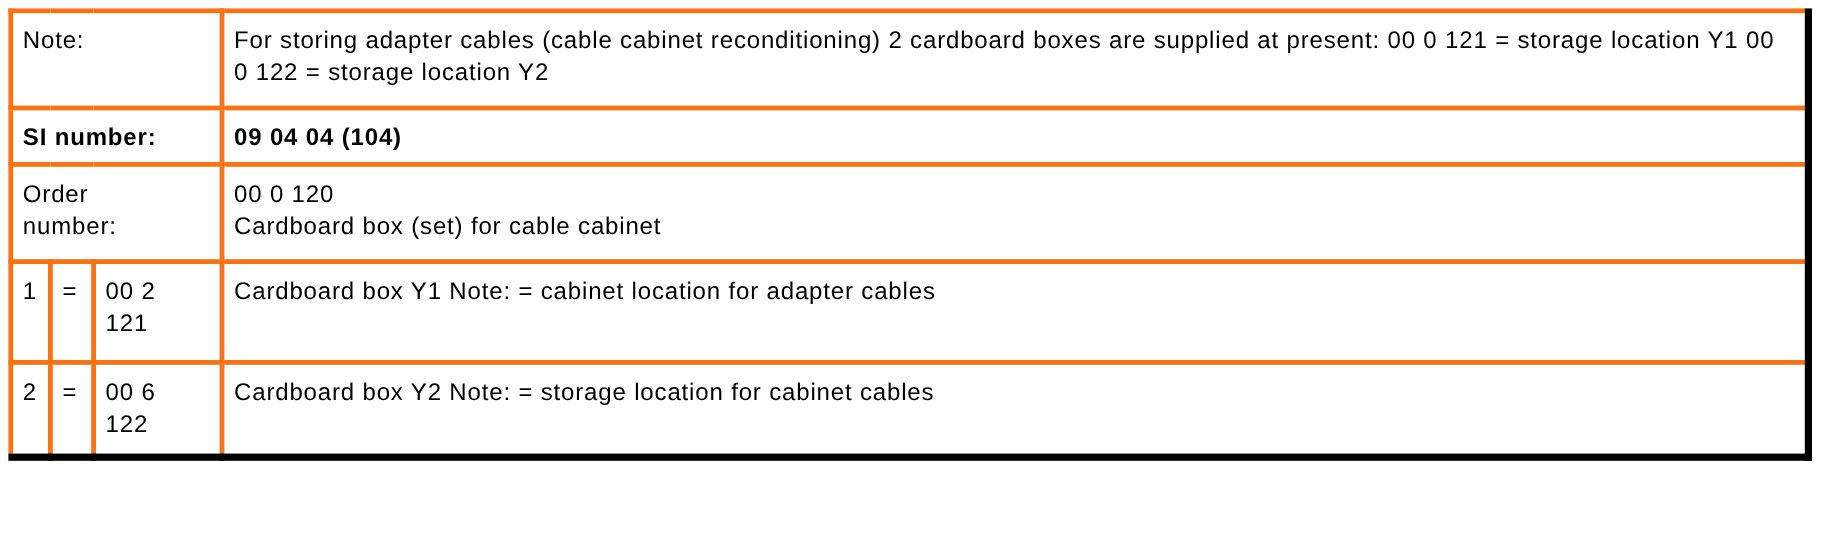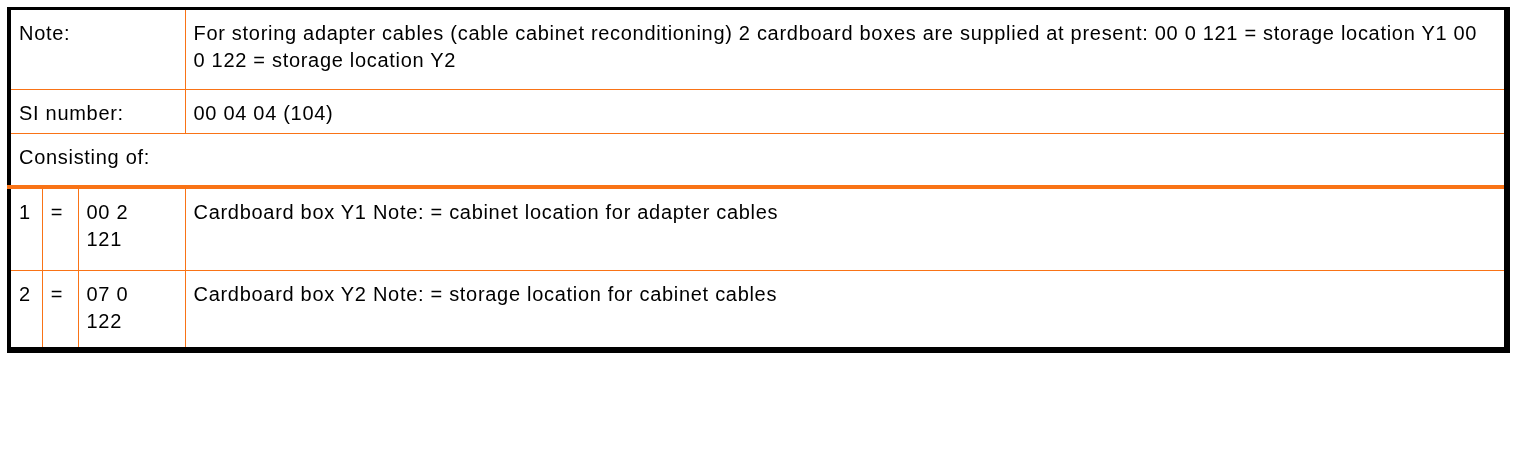--- a/index.html
+++ b/index.html
@@ -24,42 +24,42 @@
     table-layout: fixed;
     background: #ffffff;
     border-style: solid;
     border-color: #000000;
     border-top-width: 3px;
     border-left-width: 4px;
     border-right-width: 6px;
     border-bottom-width: 6px;
   }
   table.doc-table td {
-    border: 1px solid #f97316;
+    border: 4px solid #f97316;
     vertical-align: top;
     font-size: 20px;
     line-height: 27px;
     letter-spacing: 0.7px;
     padding: 10px 14px 6px 8px;
     overflow: hidden;
   }
   td.value-cell {
     padding-left: 9px;
     margin-top: 24px;
   }
   td.partno-cell {
     padding-left: 10px;
   }
   td.equals-cell {
     text-align: center;
     padding-left: 2px;
     padding-right: 2px;
   }
   tr.row-note    { height: 81px; }
-  tr.row-si      { height: 36px; }
+  tr.row-si      { height: 36px; font-weight: bold; }
   tr.row-order   { height: 81px; }
   tr.row-consist { height: 53px; }
   tr.row-item-1  { height: 84px; }
   tr.row-item-2  { height: 79px; }
   
   tr.row-item-1 td {
     border-top-width: 4px;
   }
   
   .wrap-label {
@@ -82,39 +82,45 @@
     <col>
   </colgroup>
   <tbody>
     <tr class="row-note">
       <td colspan="3" class="label-cell">Note:</td>
       <td class="value-cell">For storing adapter cables (cable cabinet reconditioning) 2 cardboard boxes are supplied at present: 00 0 121 = storage location Y1 00 0 122 = storage location Y2</td>
     </tr>
 
     <tr class="row-si">
       <td colspan="3" class="label-cell">SI number:</td>
-      <td class="value-cell">00 04 04 (104)</td>
+      <td class="value-cell">09 04 04 (104)</td>
     </tr>
 
+    <tr class="row-order">
+      <td colspan="3" class="label-cell">
+        <span class="wrap-label">Order number:</span>
+      </td>
+      <td class="value-cell">
+        <div>00 0 120</div>
+        <div>Cardboard box (set) for cable cabinet</div>
+      </td>
+    </tr>
 
-    <tr class="row-consist">
-      <td colspan="4" class="label-cell">Consisting of:</td>
-    </tr>
 
     <tr class="row-item-1">
       <td class="position-cell">1</td>
       <td class="equals-cell">=</td>
       <td class="partno-cell">
         <span class="wrap-partno">00 2 121</span>
       </td>
       <td class="value-cell">Cardboard box Y1 Note: = cabinet location for adapter cables</td>
     </tr>
 
     <tr class="row-item-2">
       <td class="position-cell">2</td>
       <td class="equals-cell">=</td>
       <td class="partno-cell">
-        <span class="wrap-partno">07 0 122</span>
+        <span class="wrap-partno">00 6 122</span>
       </td>
       <td class="value-cell">Cardboard box Y2 Note: = storage location for cabinet cables</td>
     </tr>
   </tbody>
 </table>
 
 </body></html>

